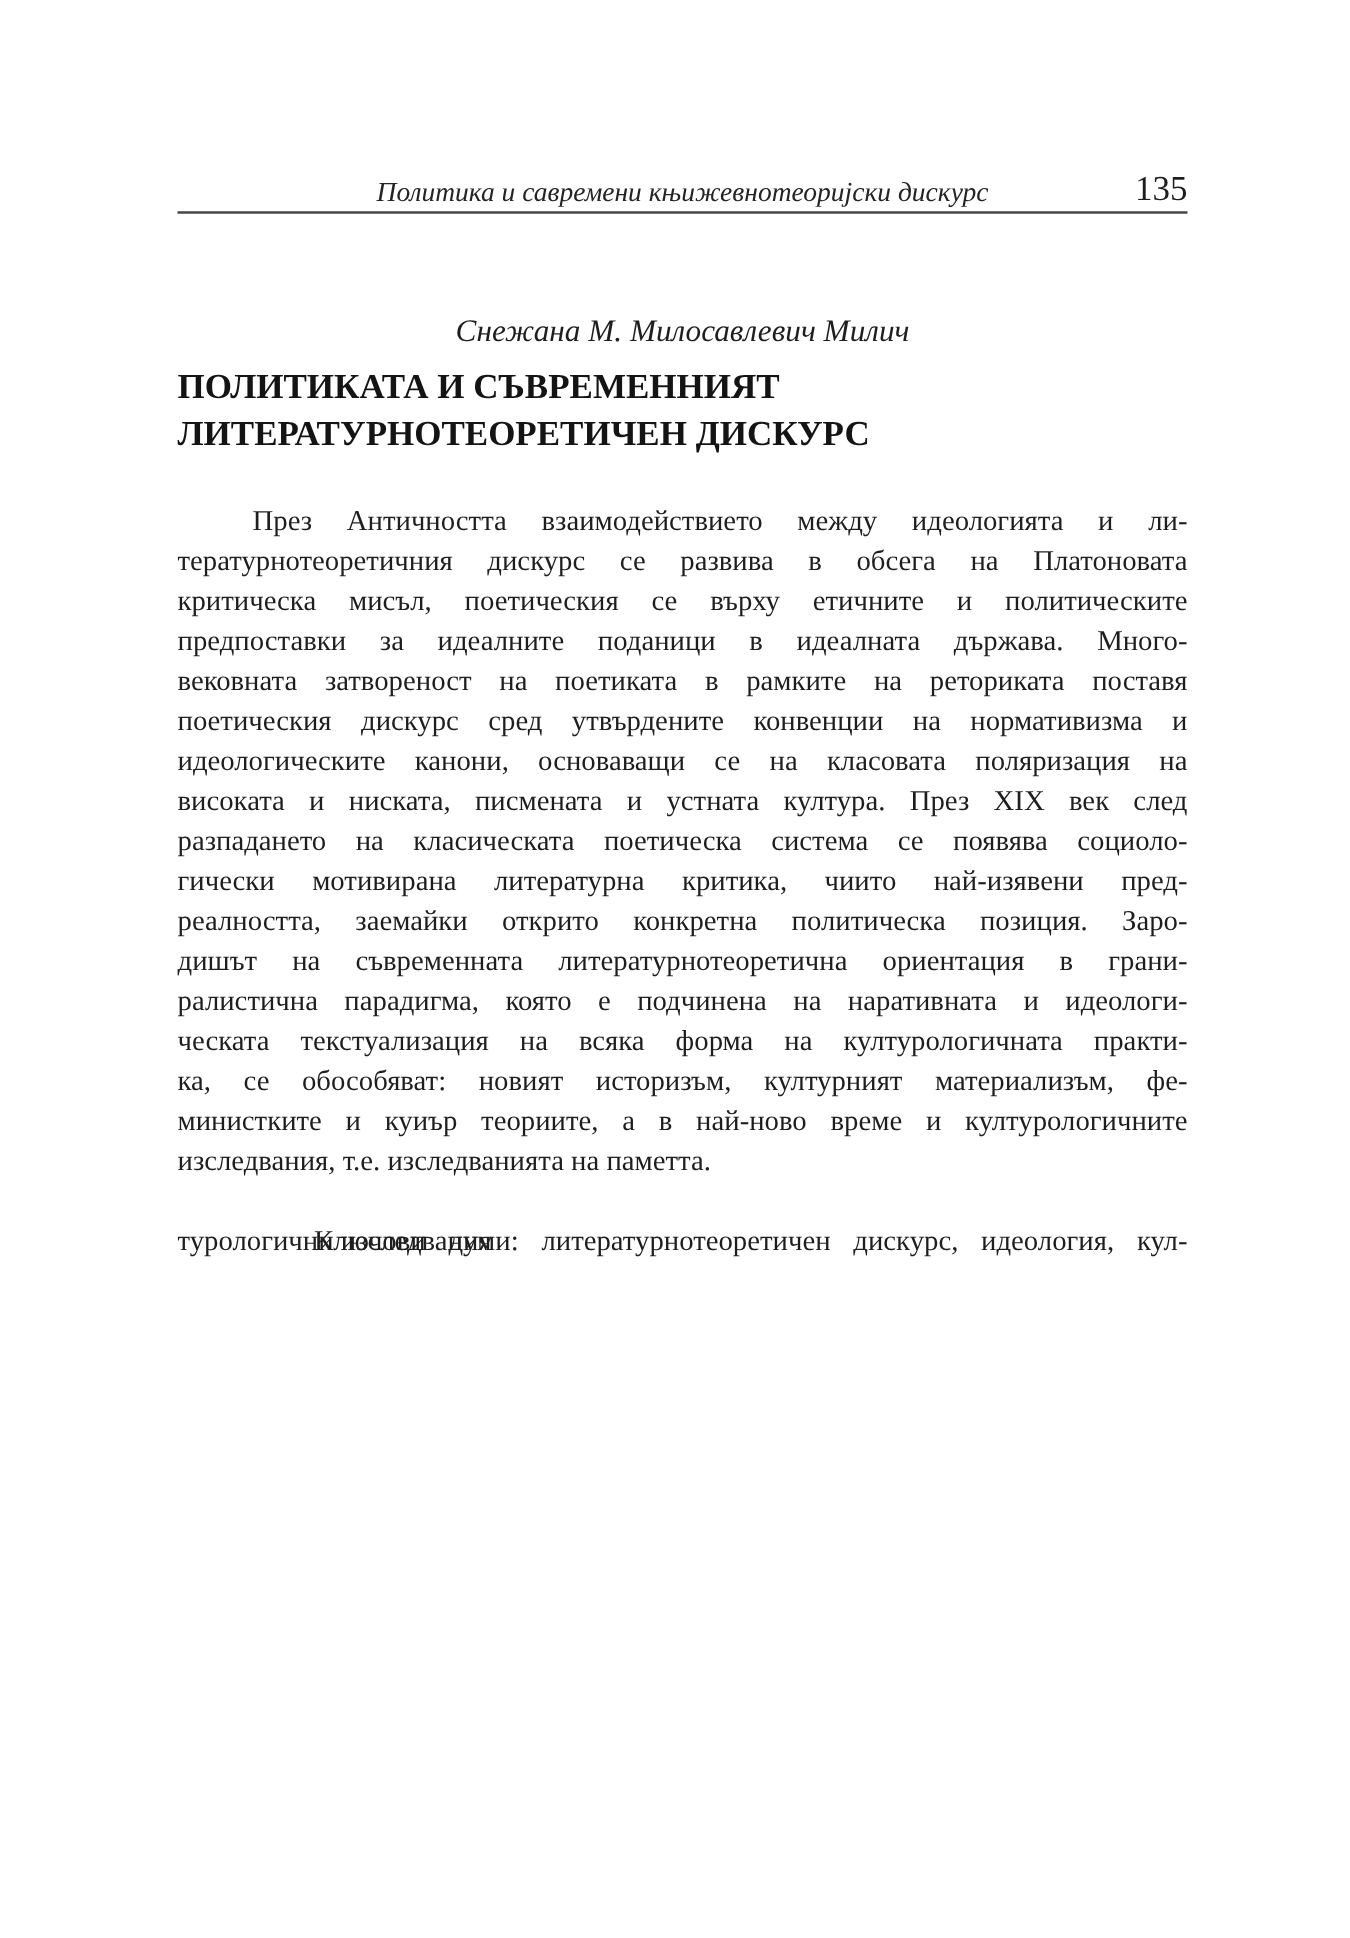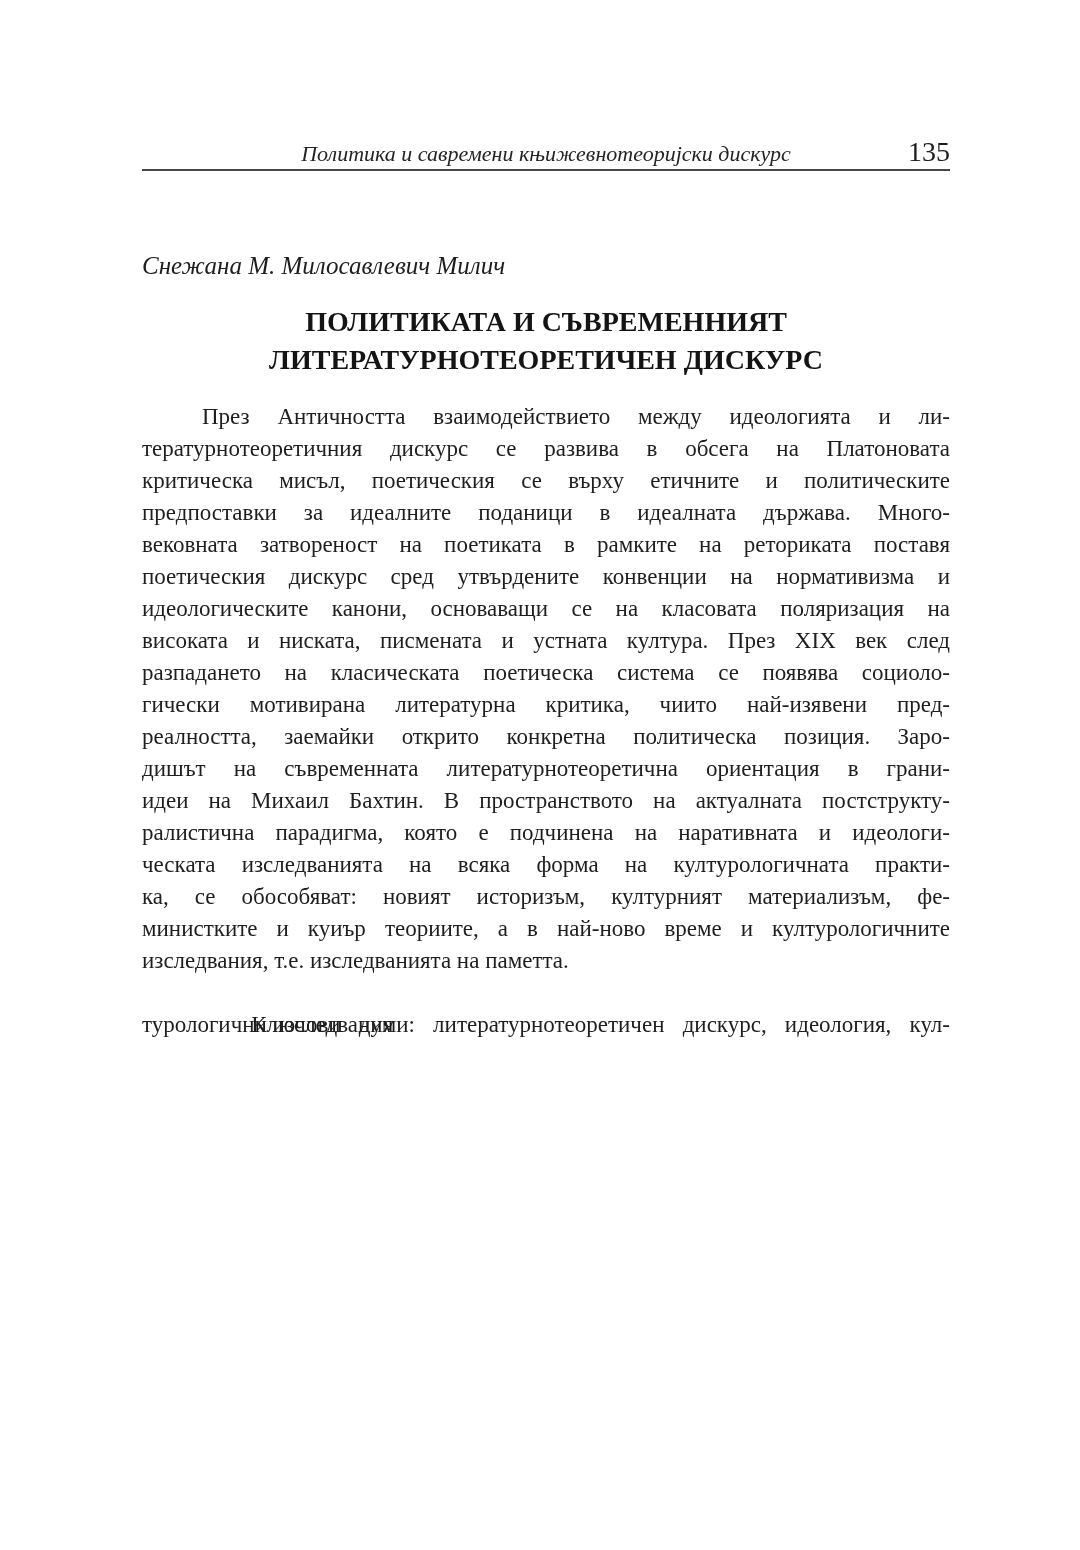--- a/index.html
+++ b/index.html
@@ -51,31 +51,31 @@
     width: 808px;
     height: 2px;
     background: #474747;
   }
   
   .author-line {
     position: absolute;
     top: 222px;
     left: 142px;
     width: 808px;
+    text-align: center;
     font-style: italic;
     font-size: 25px;
     line-height: 30px;
     color: #1e1e1e;
   }
   .article-title {
     position: absolute;
-    top: 274px;
+    top: 262px;
     left: 142px;
     width: 808px;
-    text-align: center;
     font-weight: bold;
     font-size: 28px;
     line-height: 38px;
     color: #141414;
   }
   
   .text-block {
     position: absolute;
     top: 372px;
     left: 142px;
@@ -122,23 +122,22 @@
     <div class="line jline">критическа мисъл, поетическия се върху етичните и политическите</div>
     <div class="line jline">предпоставки за идеалните поданици в идеалната държава. Много-</div>
     <div class="line jline">вековната затвореност на поетиката в рамките на реториката поставя</div>
     <div class="line jline">поетическия дискурс сред утвърдените конвенции на нормативизма и</div>
     <div class="line jline">идеологическите канони, основаващи се на класовата поляризация на</div>
     <div class="line jline">високата и ниската, писмената и устната култура. През XIX век след</div>
     <div class="line jline">разпадането на класическата поетическа система се появява социоло-</div>
     <div class="line jline">гически мотивирана литературна критика, чиито най-изявени пред-</div>
     <div class="line jline">реалността, заемайки открито конкретна политическа позиция. Заро-</div>
     <div class="line jline">дишът на съвременната литературнотеоретична ориентация в грани-</div>
-    <div class="line jline">идеи на Михаил Бахтин. В пространството на актуалната постструкту-</div>
     <div class="line jline">ралистична парадигма, която е подчинена на наративната и идеологи-</div>
-    <div class="line jline">ческата изследванията на всяка форма на културологичната практи-</div>
+    <div class="line jline">ческата текстуализация на всяка форма на културологичната практи-</div>
     <div class="line jline">ка, се обособяват: новият историзъм, културният материализъм, фе-</div>
     <div class="line jline">министките и куиър теориите, а в най-ново време и културологичните</div>
     <div class="line">изследвания, т.е. изследванията на паметта.</div>
 
     <div class="line jline indent">
       <span class="kw-label">Ключови думи:</span><span> литературнотеоретичен дискурс, идеология, кул-</span>
     </div>
     <div class="line">турологични изследвания</div>
   </div>
 

